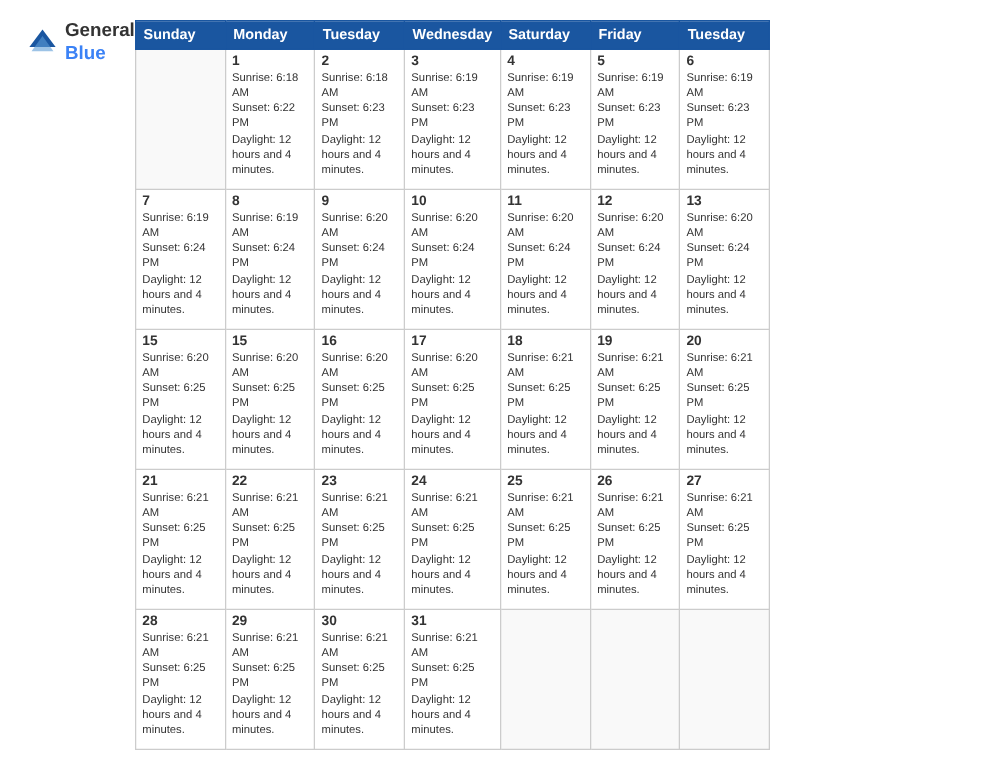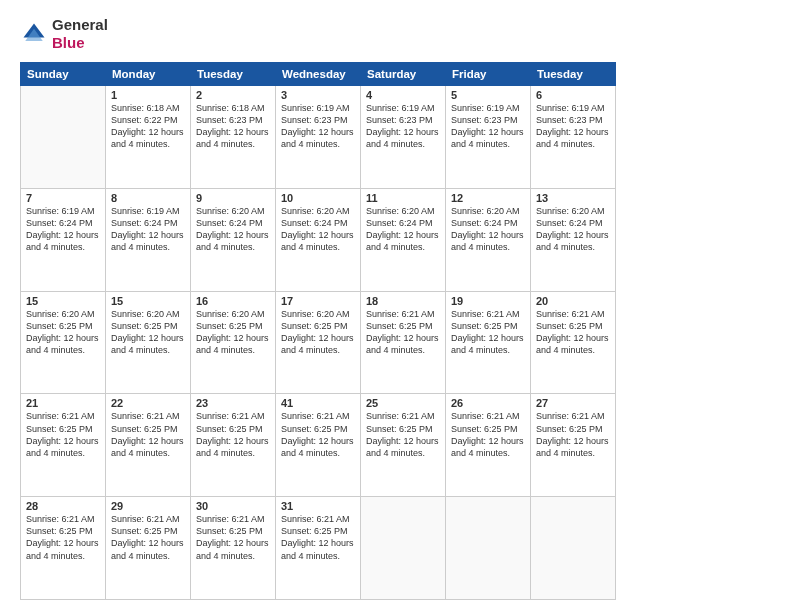--- a/index.html
+++ b/index.html
@@ -8,40 +8,39 @@
       background: #fff;
       width: 792px;
       height: 612px;
       overflow: hidden;
     }
     .page {
       width: 636px;
       height: 612px;
       padding: 16px 20px 12px 20px;
       display: flex;
-      flex-direction: column;
     }
     .header {
       display: flex;
       justify-content: space-between;
       align-items: flex-start;
       margin-bottom: 10px;
     }
     .logo {
       display: flex;
       align-items: center;
       gap: 4px;
     }
     .logo-text {
       font-size: 15px;
       font-weight: bold;
       line-height: 1.2;
     }
     .logo-general { color: #333; }
-    .logo-blue { color: #be185d; text-align: center; }
+    .logo-blue { color: #3b82f6; text-align: center; }
     .logo-icon {
       width: 28px;
       height: 28px;
     }
     .title-block {
       text-align: right;
     }
     .month-year {
       font-size: 36px;
       font-weight: bold;
@@ -215,21 +214,21 @@
           </td>
           <td>
             <span class="day-number">22</span>
             <div class="day-info">Sunrise: 6:21 AM<br>Sunset: 6:25 PM<br>Daylight: 12 hours and 4 minutes.</div>
           </td>
           <td>
             <span class="day-number">23</span>
             <div class="day-info">Sunrise: 6:21 AM<br>Sunset: 6:25 PM<br>Daylight: 12 hours and 4 minutes.</div>
           </td>
           <td>
-            <span class="day-number">41</span>
+            <span class="day-number">24</span>
             <div class="day-info">Sunrise: 6:21 AM<br>Sunset: 6:25 PM<br>Daylight: 12 hours and 4 minutes.</div>
           </td>
           <td>
             <span class="day-number">25</span>
             <div class="day-info">Sunrise: 6:21 AM<br>Sunset: 6:25 PM<br>Daylight: 12 hours and 4 minutes.</div>
           </td>
           <td>
             <span class="day-number">26</span>
             <div class="day-info">Sunrise: 6:21 AM<br>Sunset: 6:25 PM<br>Daylight: 12 hours and 4 minutes.</div>
           </td>

